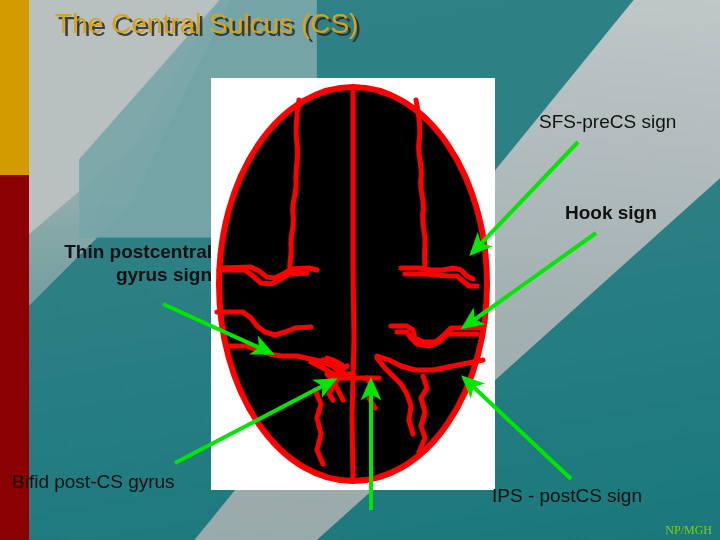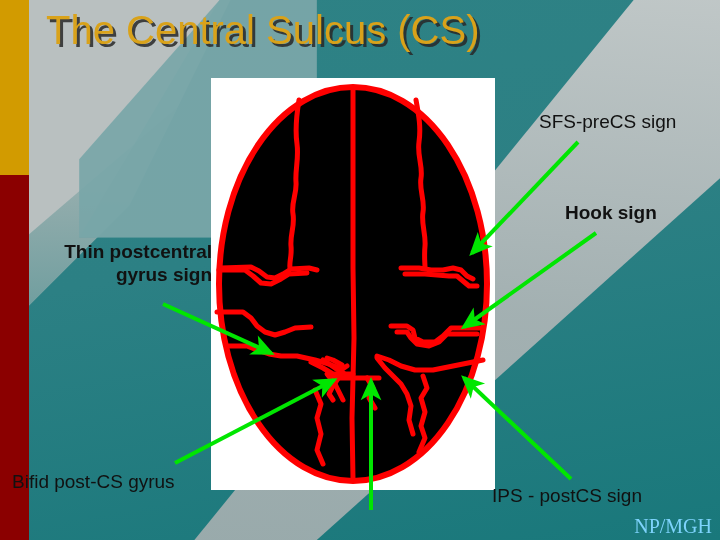--- a/index.html
+++ b/index.html
@@ -37,22 +37,22 @@
     position:absolute;inset:0;
     background:rgba(104,155,158,0.55);
     clip-path:polygon(30.5% 0%, 44% 0%, 44% 44%, 11% 44%);
   }
   
   .bar-gold{position:absolute;left:0;top:0;width:29px;height:175px;}
   .bar-red{position:absolute;left:0;top:175px;width:29px;height:365px;}
 
   
   .title{
-    position:absolute;left:46px;top:8px;width:620px;
-    font-size:40px;font-weight:400;letter-spacing:0px;
+    position:absolute;left:55px;top:8px;width:620px;
+    font-size:28px;font-weight:400;letter-spacing:0px;
     color:#d9a21a;
     text-shadow:3px 3px 0px rgba(40,40,40,0.85);
     white-space:nowrap;
   }
   
   .panel{
     position:absolute;left:211px;top:78px;width:284px;height:412px;
     background:#ffffff;
   }
   .panel svg{display:block;}
@@ -62,21 +62,21 @@
     white-space:pre-line;
   }
   .lbl-sfs{left:539px;top:110px;}
   .lbl-hook{left:565px;top:201px;font-weight:bold;}
   .lbl-thin{left:12px;top:240px;width:200px;text-align:right;font-weight:bold;}
   .lbl-bifid{left:12px;top:470px;}
   .lbl-pars{left:280px;top:508px;}
   .lbl-ips{left:492px;top:484px;}
   .credit{
     position:absolute;right:8px;bottom:2px;
-    font-family:"Liberation Serif", serif;font-size:20px;color:#7dd3fc;
+    font-family:"Liberation Serif", serif;font-size:12px;color:#84cc16;
   }
   
   .arrows{position:absolute;inset:0;pointer-events:none;}
 </style>
 </head>
 <body>
 
 <div id="slide">
 
   <div class="bg-base"></div>

